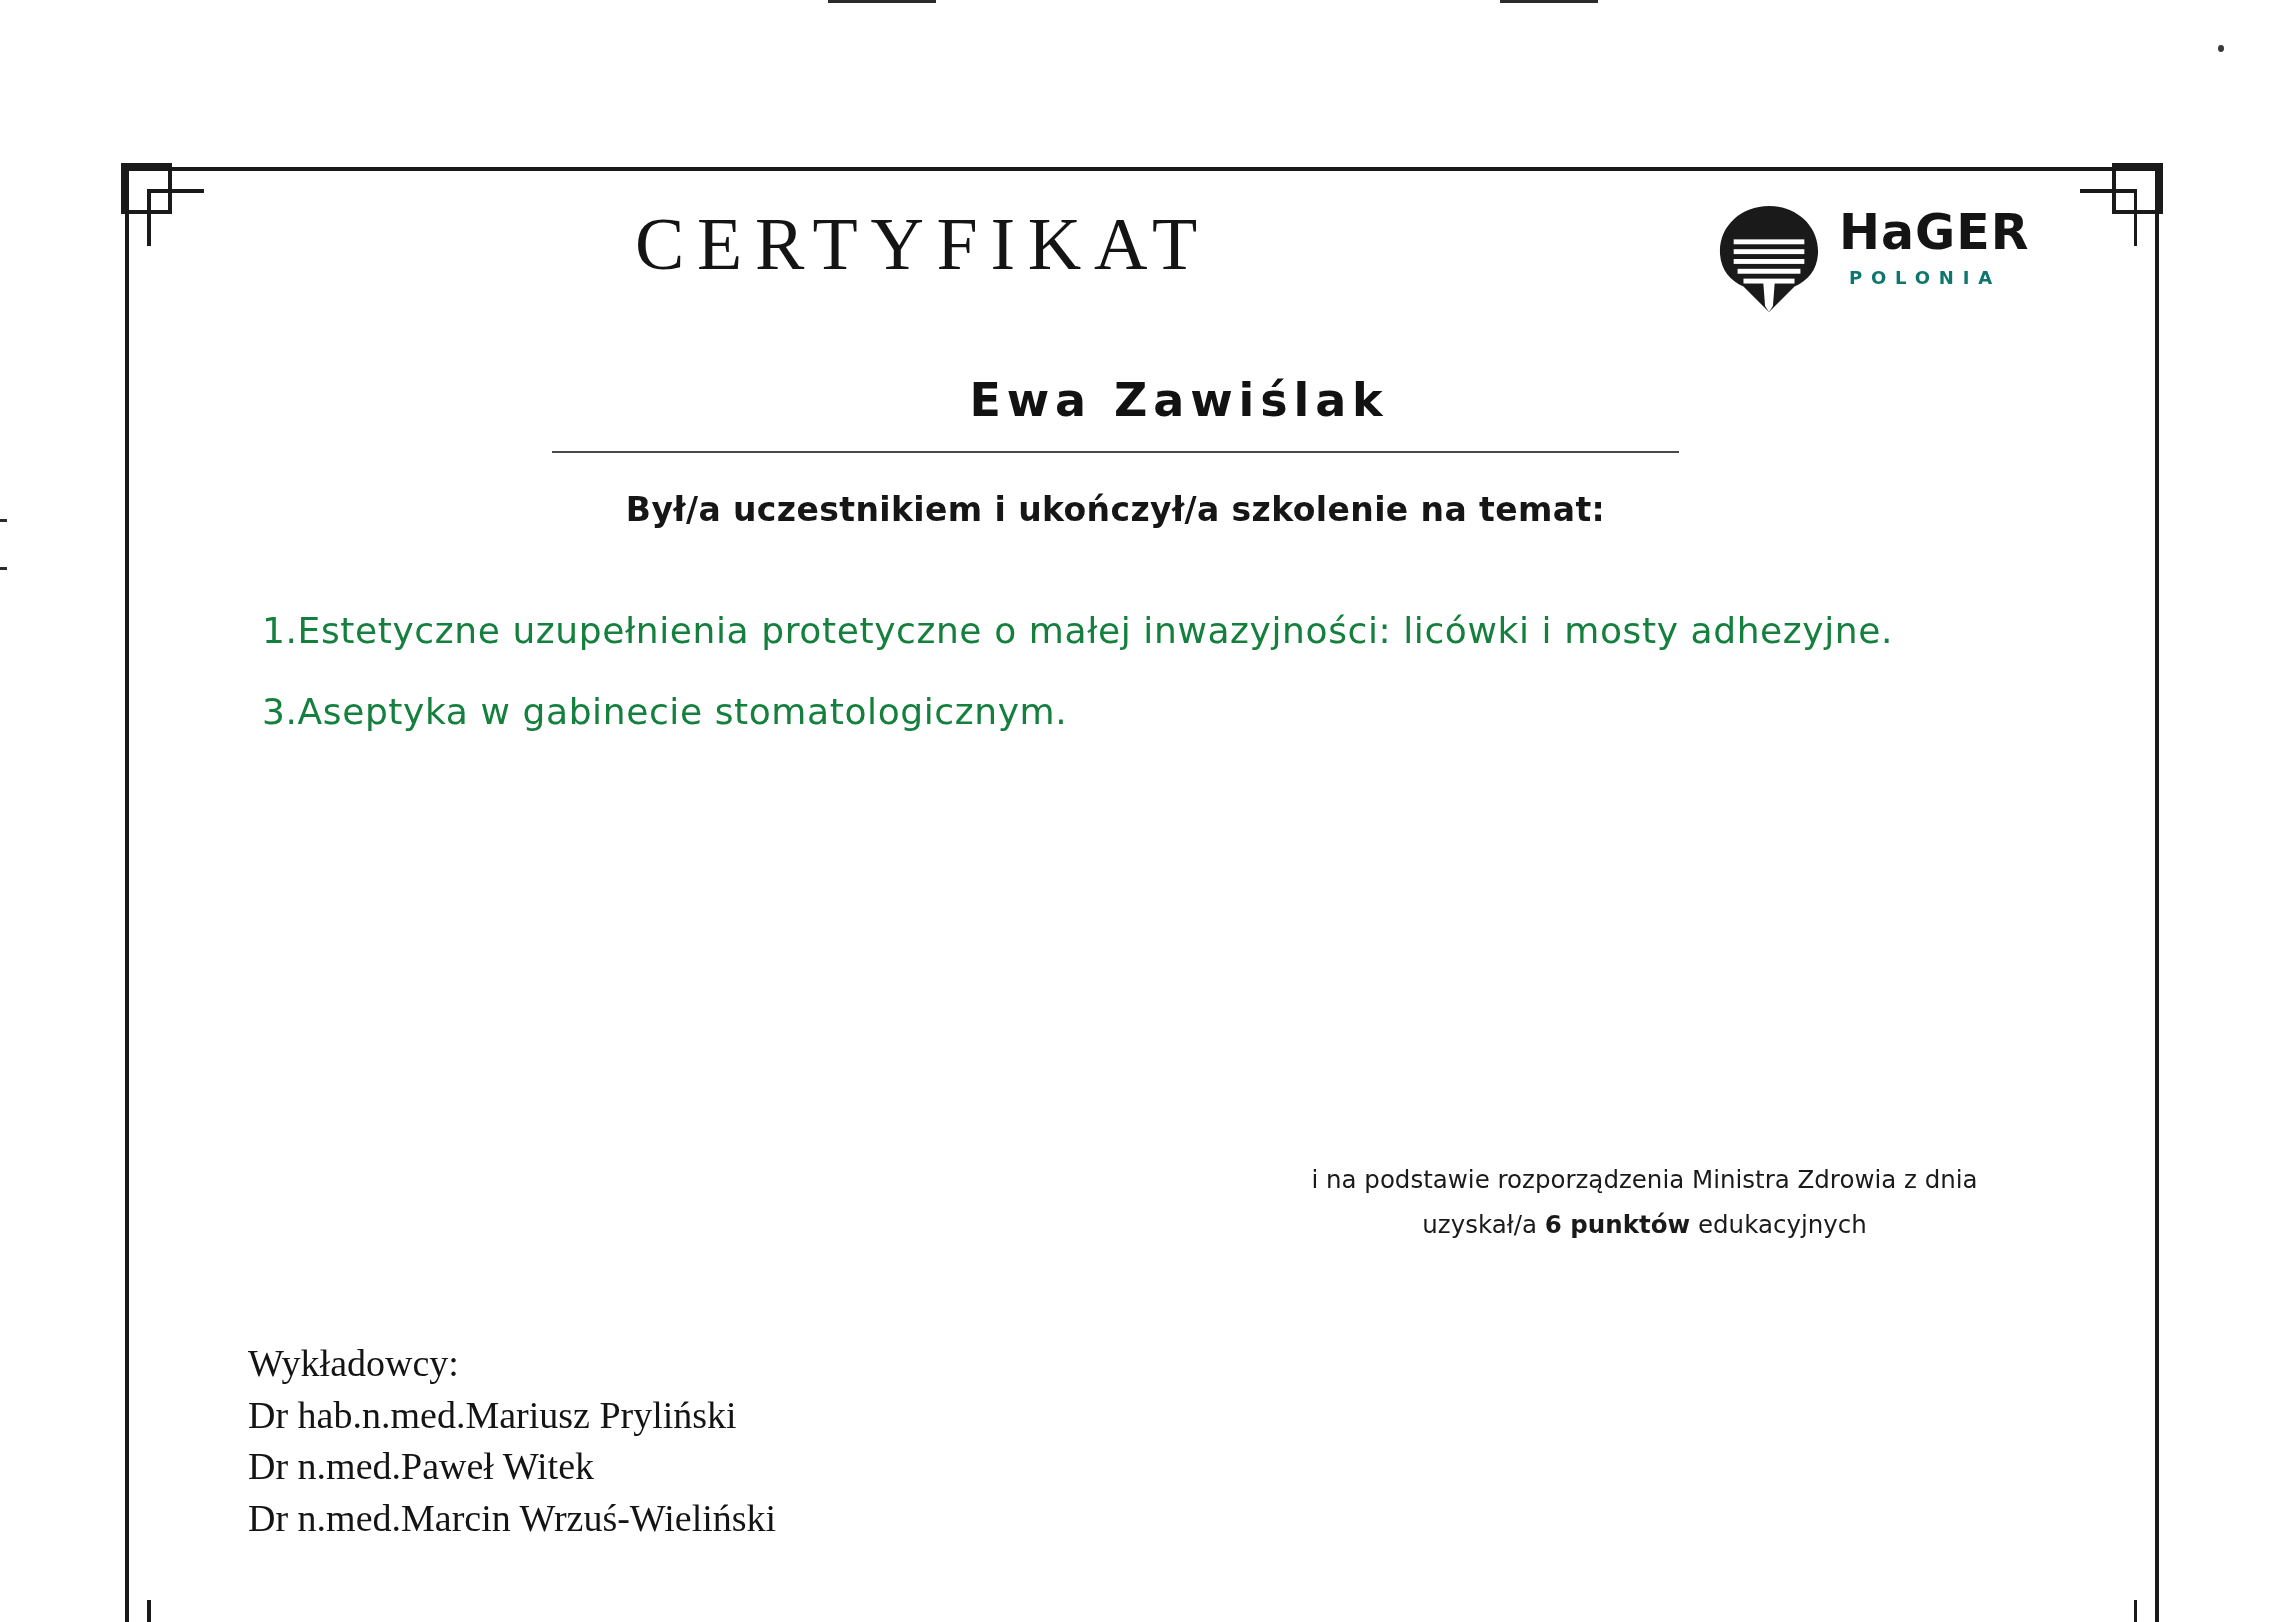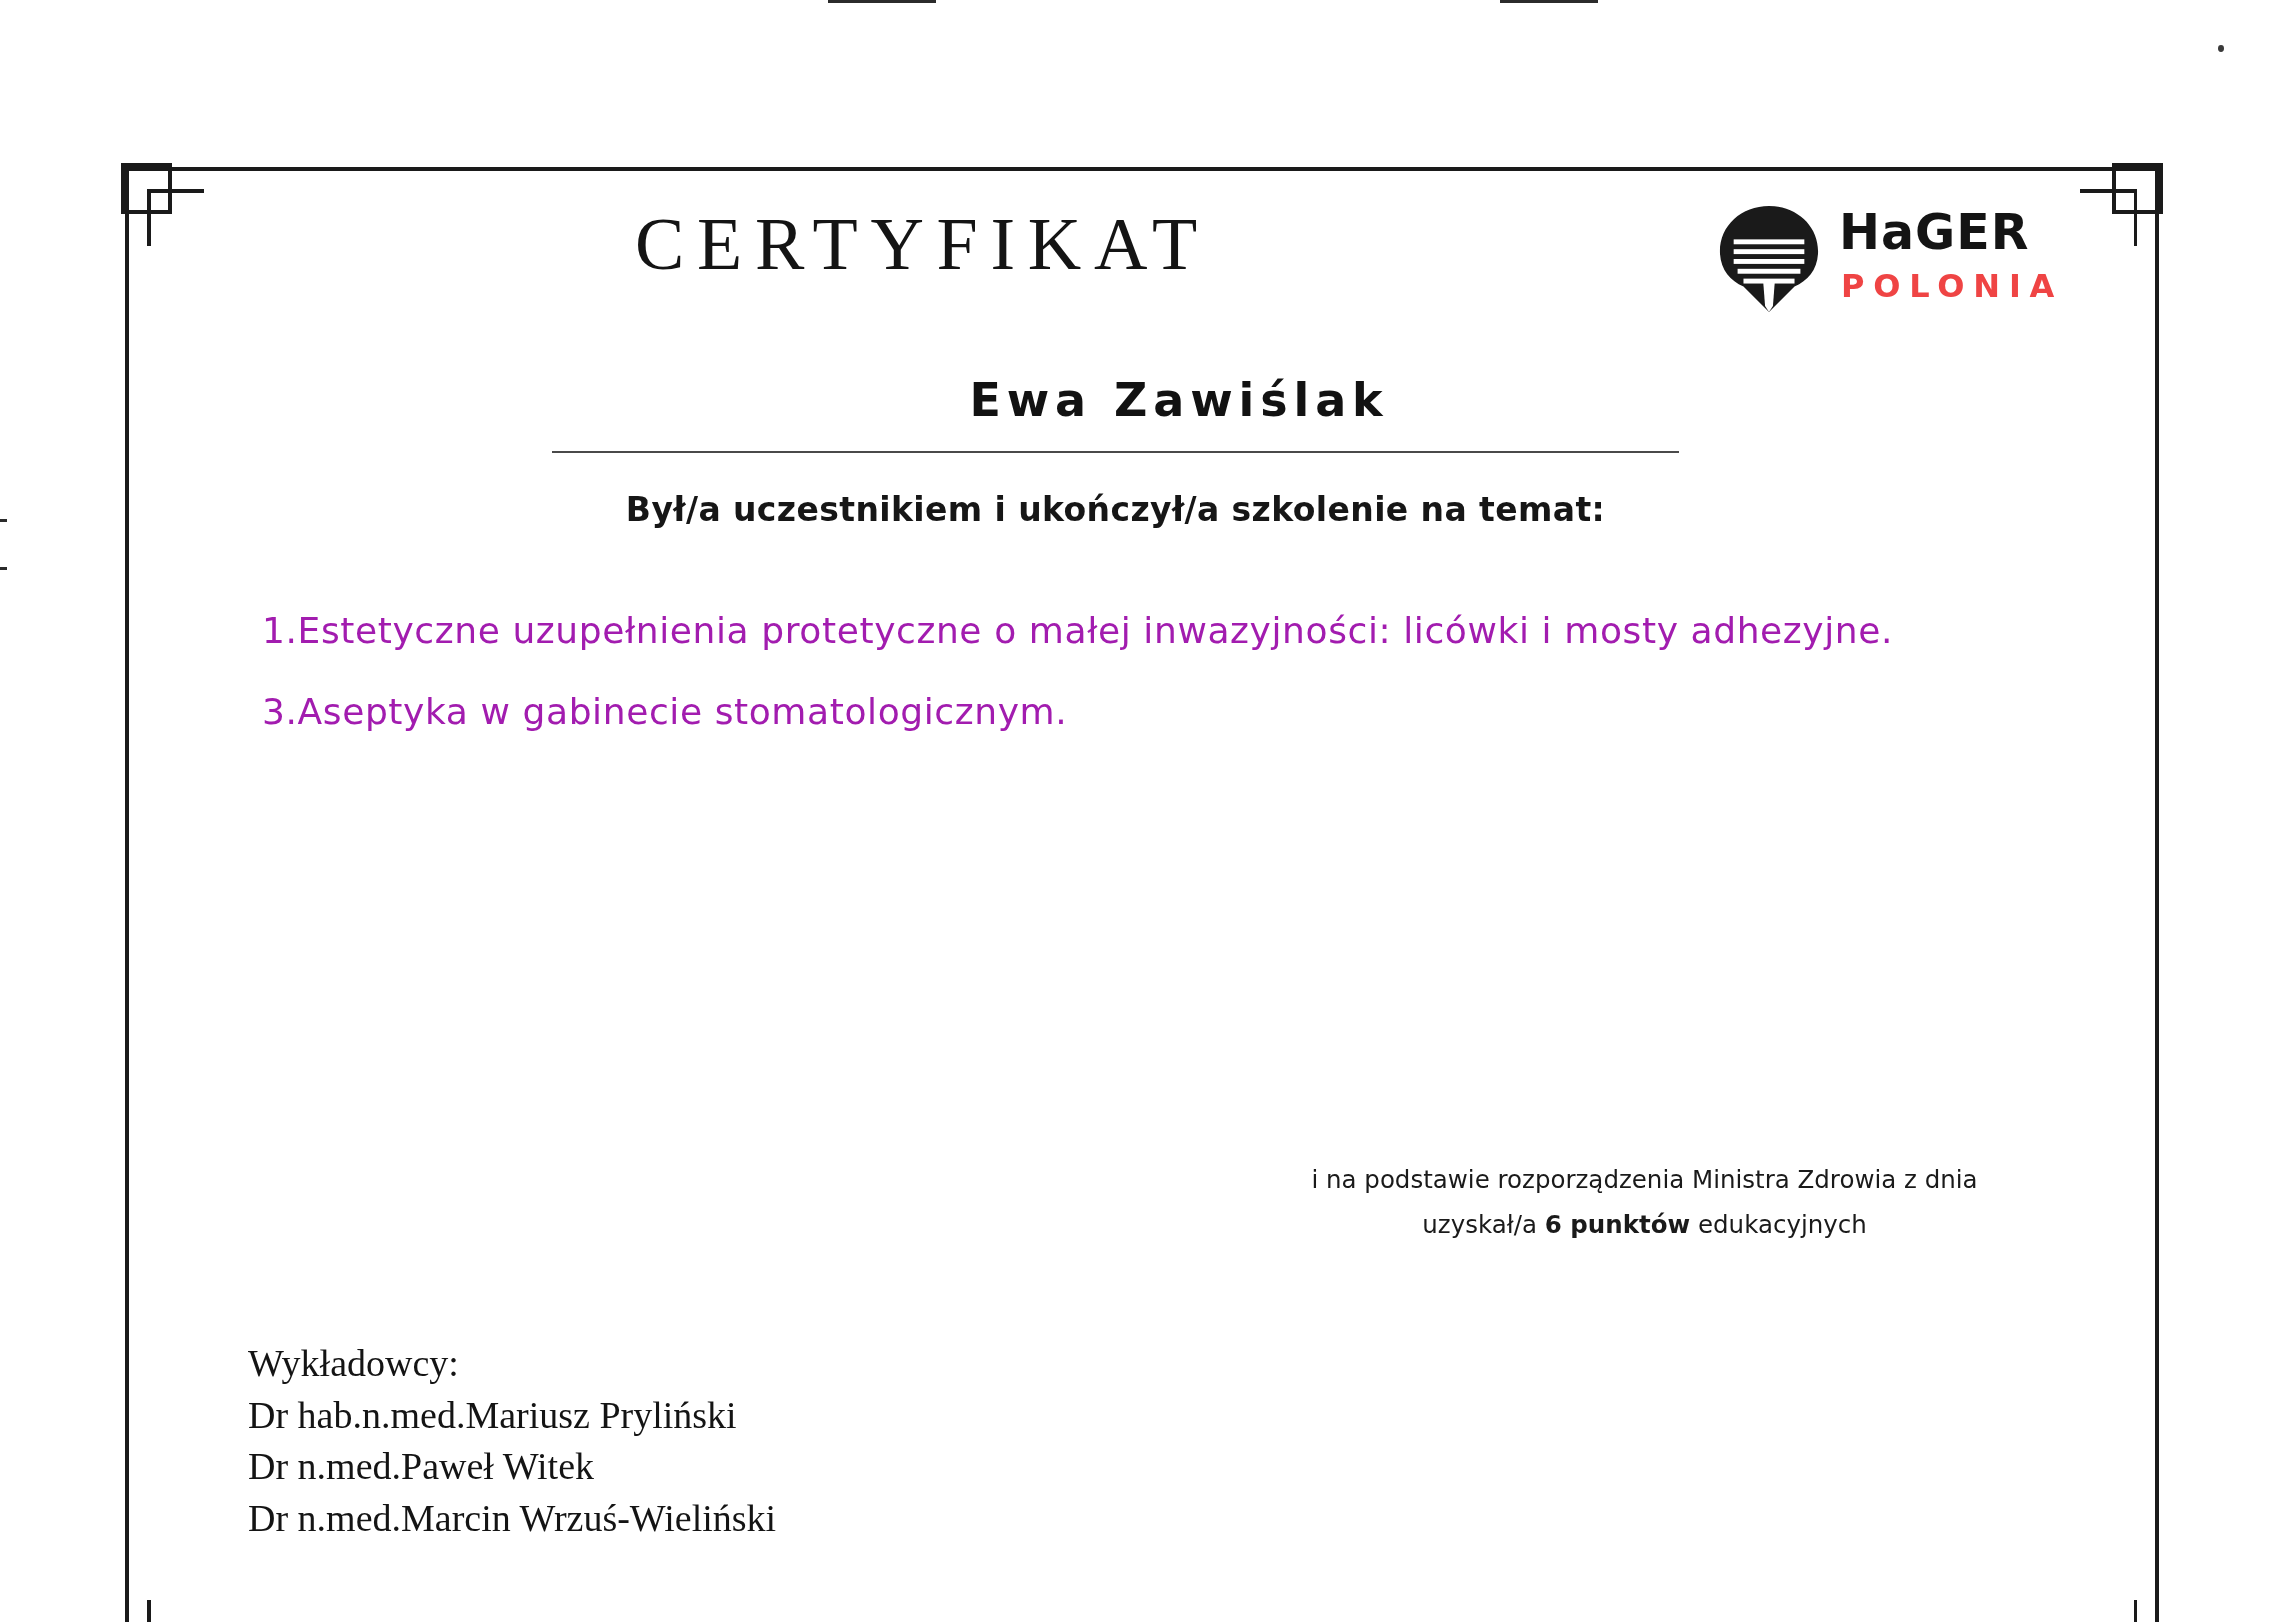--- a/index.html
+++ b/index.html
@@ -95,27 +95,27 @@
     top: 9.8px;
     font-family: "DejaVu Sans", sans-serif;
     font-weight: bold;
     font-size: 49px;
     letter-spacing: 1px;
     color: #141414;
     line-height: 1;
   }
   #logo-sub {
     position: absolute;
-    left: 125px;
+    left: 133px;
     top: 69px;
     font-family: "DejaVu Sans", sans-serif;
     font-weight: bold;
-    font-size: 32px;
+    font-size: 18px;
     letter-spacing: 8.8px;
-    color: #ef4444;
+    color: #0f766e;
   }
 
   
   #recipient-name {
     position: absolute;
     left: 549px;
     top: 206px;
     width: 1010px;
     text-align: center;
     font-family: "DejaVu Sans", sans-serif;
@@ -150,21 +150,21 @@
   #topics {
     position: absolute;
     left: 137px;
     top: 441px;
     width: 1784px;
   }
   .topic {
     font-family: "DejaVu Sans", sans-serif;
     font-size: 36px;
     letter-spacing: 0.6px;
-    color: #a21caf;
+    color: #15803d;
     margin-bottom: 35px;
     line-height: 1.28;
   }
 
   
   #legal {
     position: absolute;
     left: 1098px;
     top: 990px;
     width: 843px;

